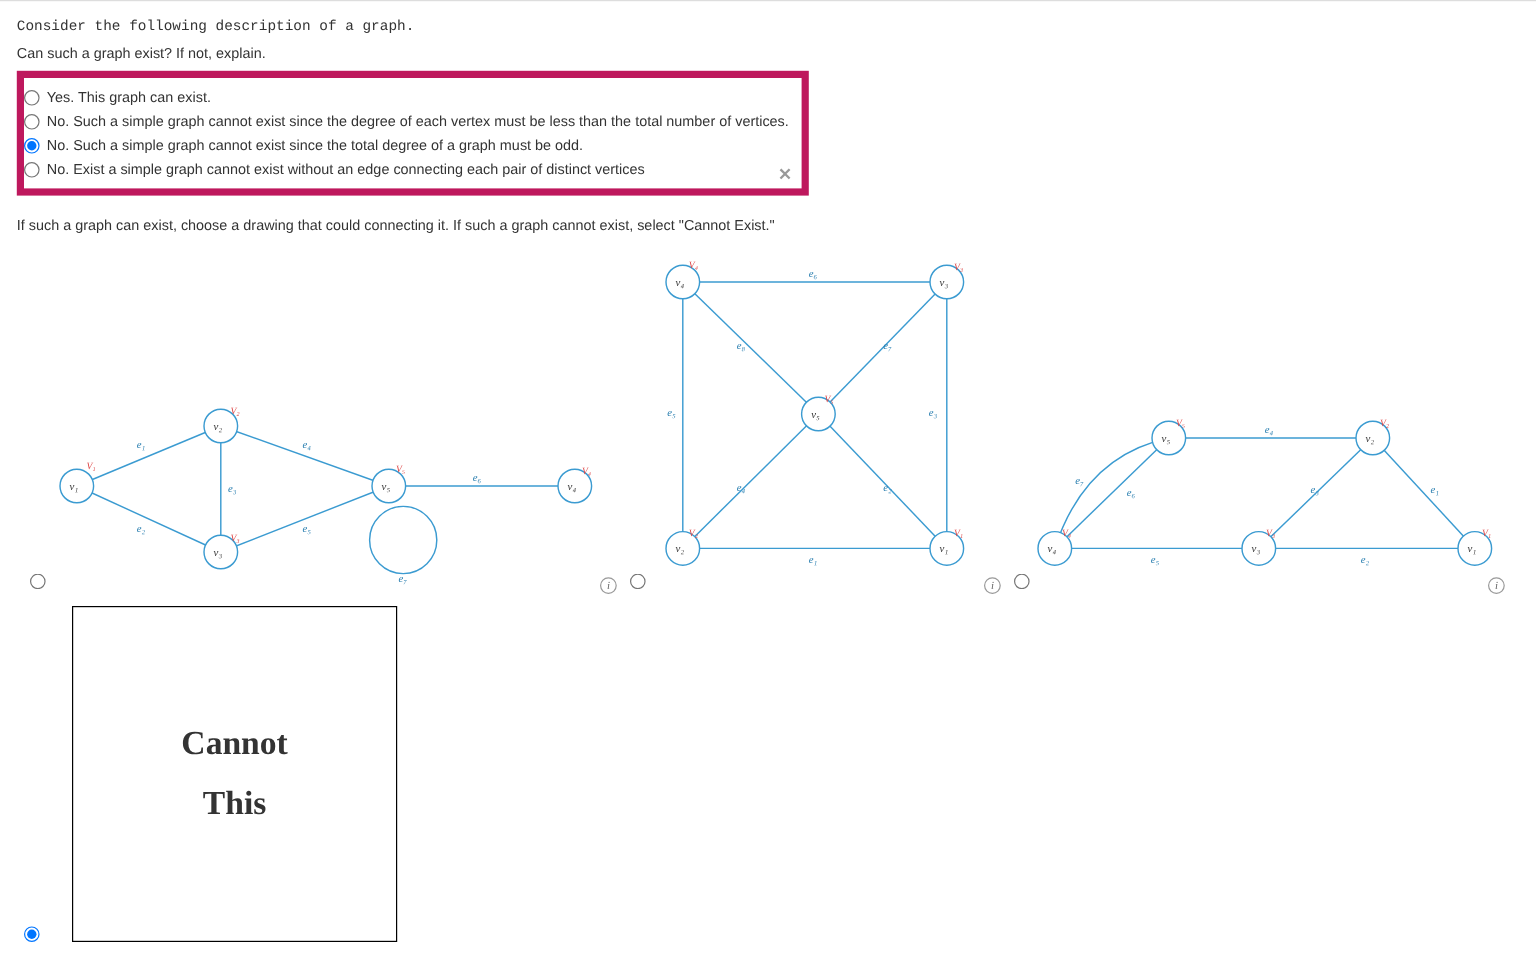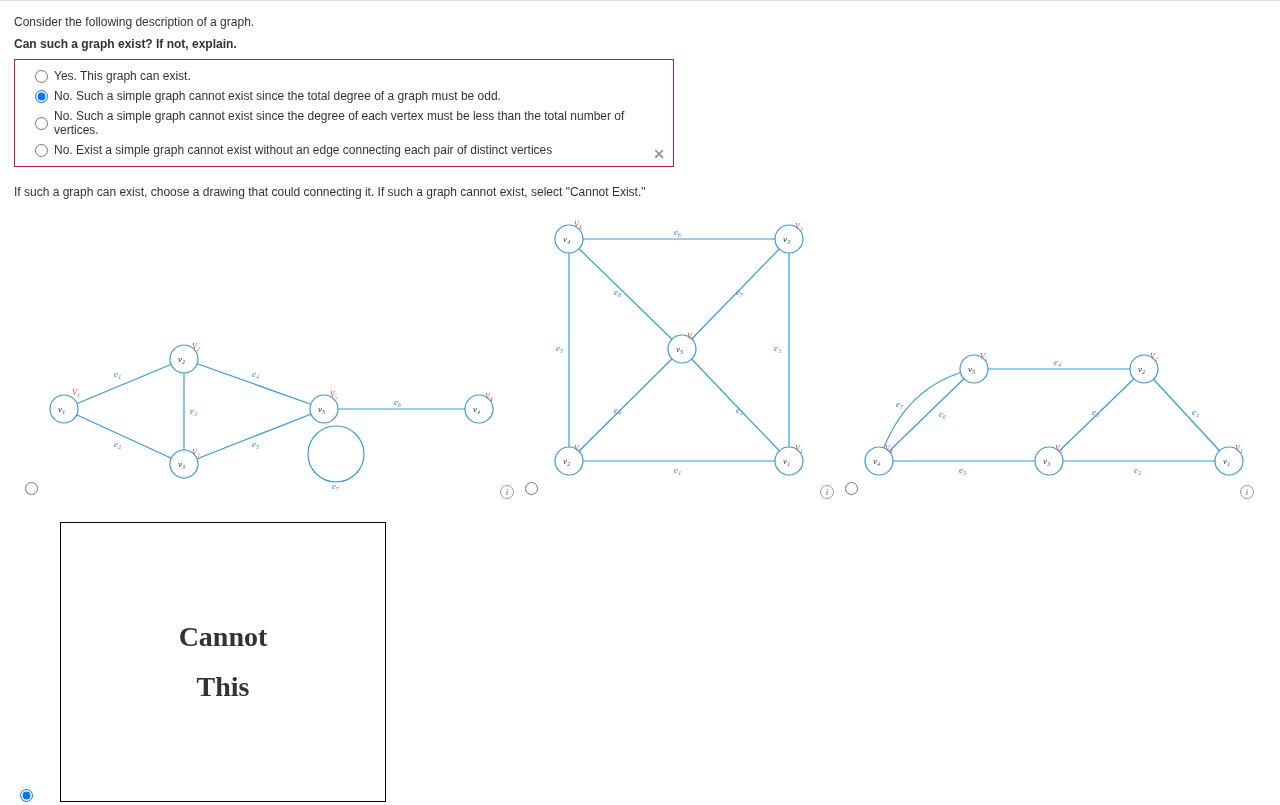--- a/index.html
+++ b/index.html
@@ -5,26 +5,26 @@
   * { box-sizing: border-box; }
   body {
     font-family: Arial, Helvetica, sans-serif;
     font-size: 12px;
     color: #333;
     margin: 0;
     padding: 0;
     background: #fff;
   }
   .content { padding: 10px 14px; }
-  .q-prompt { margin: 4px 0 6px 0; }
+  .q-prompt { margin: 4px 0 6px 0; font-family: Liberation Mono, monospace; }
   .q-desc { margin: 6px 0 6px 50px; }
-  .q-sub { margin: 8px 0 8px 0; font-weight: bold; }
+  .q-sub { margin: 8px 0 8px 0; }
   .mc-box {
-    border: 1px solid #be185d;
-    padding: 6px 20px;
+    border: 6px solid #be185d;
+    padding: 6px 0;
     width: 660px;
     position: relative;
   }
   .mc-opt {
     display: flex;
     align-items: center;
     gap: 6px;
     padding: 3px 0;
   }
   .mc-opt input[type=radio] { margin: 0; }
@@ -73,56 +73,55 @@
   svg.graph .vlbl { font-size: 9px; font-style: italic; fill: #333; font-family: Georgia, serif; }
   svg.graph .elbl { font-size: 9px; font-style: italic; fill: #2a7fb0; font-family: Georgia, serif; }
   svg.graph .tag { font-size: 8px; fill: #d44; font-style: italic; font-family: Georgia, serif; }
   .cannot-row {
     margin-top: 10px;
     display: flex;
     align-items: flex-end;
   }
   .cannot-box {
     border: 1px solid #000;
-    width: 326px;
+    width: 271px;
     height: 280px;
     margin-left: 24px;
     display: flex;
     flex-direction: column;
     align-items: center;
     justify-content: center;
     font-family: Georgia, 'Times New Roman', serif;
     font-weight: bold;
     font-size: 28px;
     line-height: 1.8;
-    margin-top: 13px;
   }
   .hr-top { border-top: 1px solid #ddd; margin: 0; }
 </style>
 </head>
 <body>
 
 <div class="hr-top"></div>
 <div class="content">
 
   <div class="q-prompt">Consider the following description of a graph.</div>
   <div class="q-sub">Can such a graph exist? If not, explain.</div>
 
   <div class="mc-box">
     <label class="mc-opt">
       <input type="radio" name="mc" style="">
       <span>Yes. This graph can exist.</span>
     </label>
     <label class="mc-opt">
+      <input type="radio" name="mc" style="">
+      <span>No. Such a simple graph cannot exist since the degree of each vertex must be less than the total number of vertices.</span>
+    </label>
+    <label class="mc-opt">
       <input type="radio" name="mc" checked="" style="">
       <span>No. Such a simple graph cannot exist since the total degree of a graph must be odd.</span>
-    </label>
-    <label class="mc-opt">
-      <input type="radio" name="mc" style="">
-      <span>No. Such a simple graph cannot exist since the degree of each vertex must be less than the total number of vertices.</span>
     </label>
     <label class="mc-opt">
       <input type="radio" name="mc" style="">
       <span>No. Exist a simple graph cannot exist without an edge connecting each pair of distinct vertices</span>
     </label>
     <span class="mc-close">✕</span>
   </div>
 
   <div class="instr">If such a graph can exist, choose a drawing that could connecting it. If such a graph cannot exist, select "Cannot Exist."</div>
 

